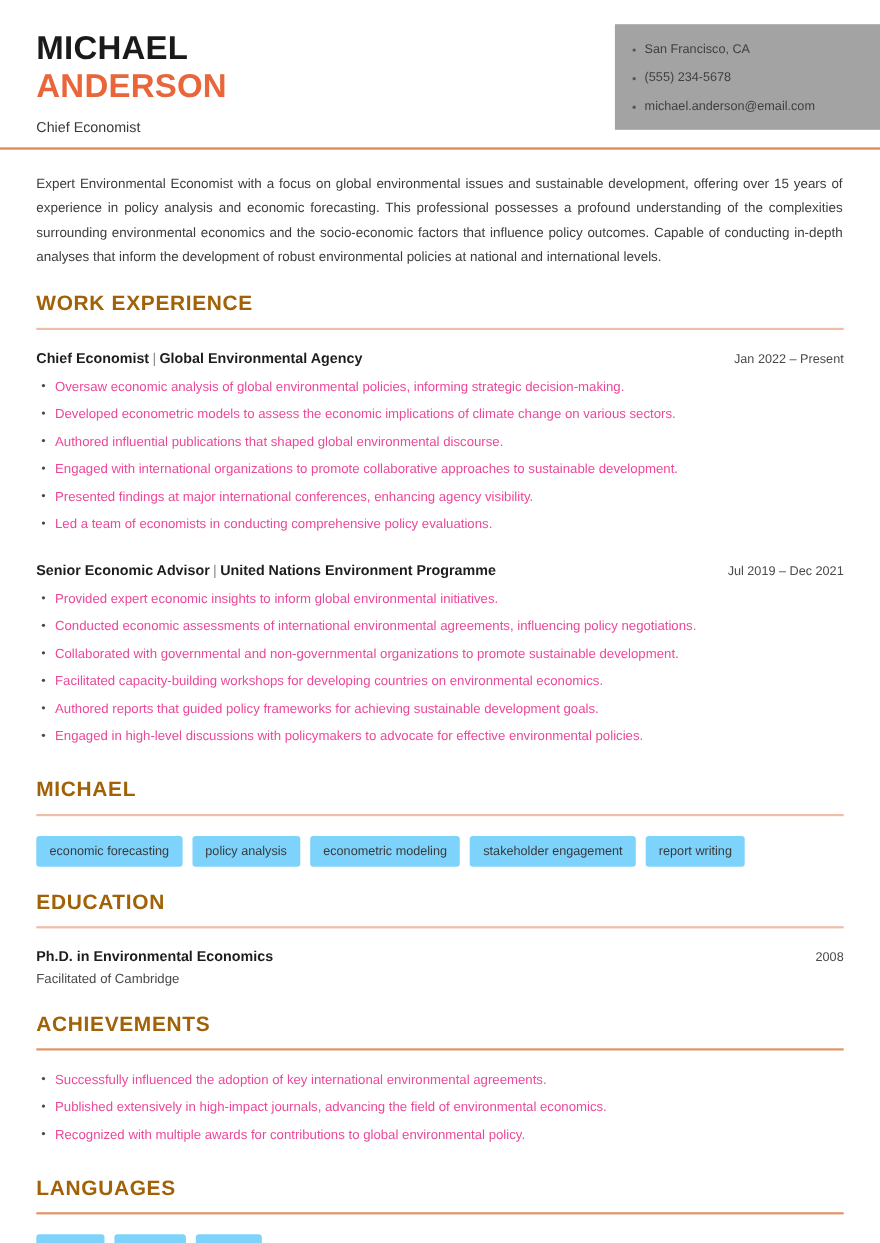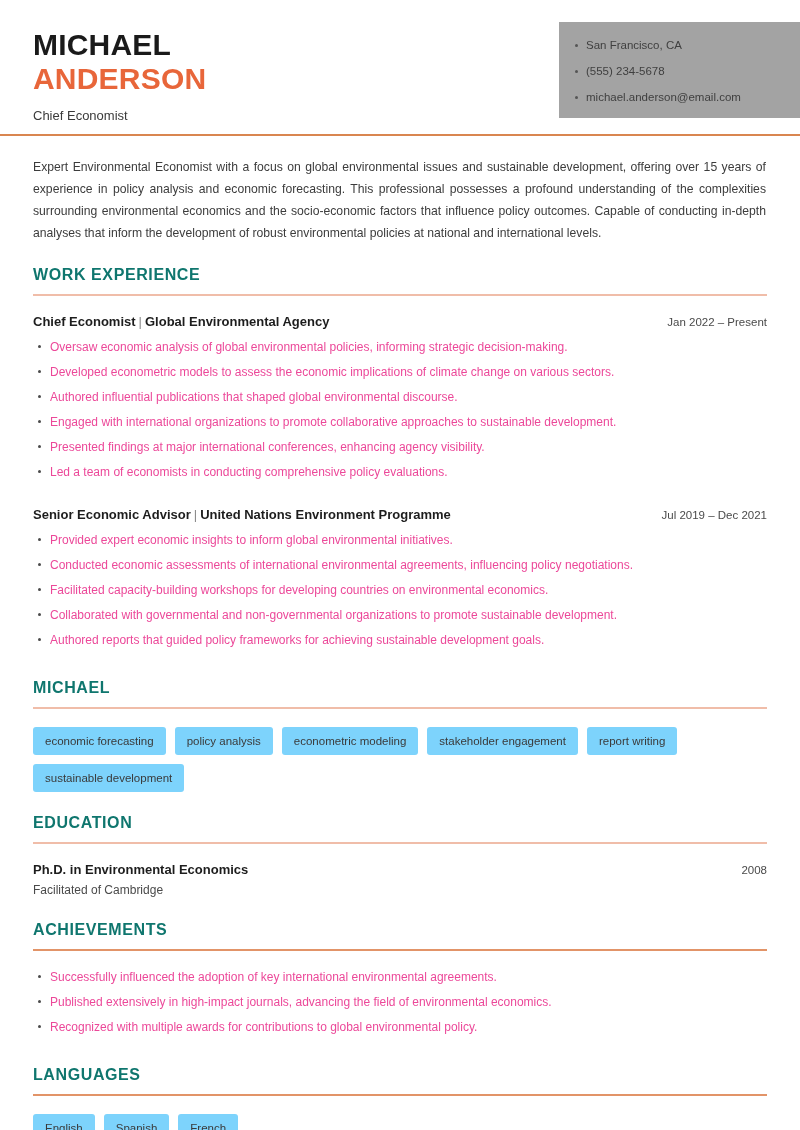--- a/index.html
+++ b/index.html
@@ -101,24 +101,24 @@
     color: #3c3c3c;
     text-align: justify;
     padding-top: 20px;
     padding-right: 1px;
   }
 
   
   .section { padding-top: 22px; }
 
   .section-title {
-    font-size: 16px;
+    font-size: 19px;
     font-weight: bold;
     letter-spacing: 0.6px;
-    color: #0f766e;
+    color: #a16207;
   }
 
   .section-rule {
     height: 2px;
     background: #f0bda9;
     margin-top: 10px;
   }
   .section-rule.strong { background: #e29468; }
 
   
@@ -257,37 +257,37 @@
       <div class="entry">
         <div class="entry-head">
           <div class="entry-title">
             <span>Senior Economic Advisor</span><span class="sep">|</span><span>United Nations Environment Programme</span>
           </div>
           <div class="entry-date">Jul 2019 – Dec 2021</div>
         </div>
         <ul class="bullets">
           <li>Provided expert economic insights to inform global environmental initiatives.</li>
           <li>Conducted economic assessments of international environmental agreements, influencing policy negotiations.</li>
+          <li>Collaborated with governmental and non-governmental organizations to promote sustainable development.</li>
           <li>Facilitated capacity-building workshops for developing countries on environmental economics.</li>
-          <li>Collaborated with governmental and non-governmental organizations to promote sustainable development.</li>
           <li>Authored reports that guided policy frameworks for achieving sustainable development goals.</li>
+          <li>Engaged in high-level discussions with policymakers to advocate for effective environmental policies.</li>
         </ul>
       </div>
     </div>
 
     <div class="section">
       <div class="section-title">MICHAEL</div>
       <div class="section-rule"></div>
       <div class="chips">
         <span class="chip">economic forecasting</span>
         <span class="chip">policy analysis</span>
         <span class="chip">econometric modeling</span>
         <span class="chip">stakeholder engagement</span>
         <span class="chip">report writing</span>
-        <span class="chip">sustainable development</span>
       </div>
     </div>
 
     <div class="section">
       <div class="section-title">EDUCATION</div>
       <div class="section-rule"></div>
       <div class="entry">
         <div class="entry-head">
           <div class="entry-title">Ph.D. in Environmental Economics</div>
           <div class="entry-date">2008</div>

